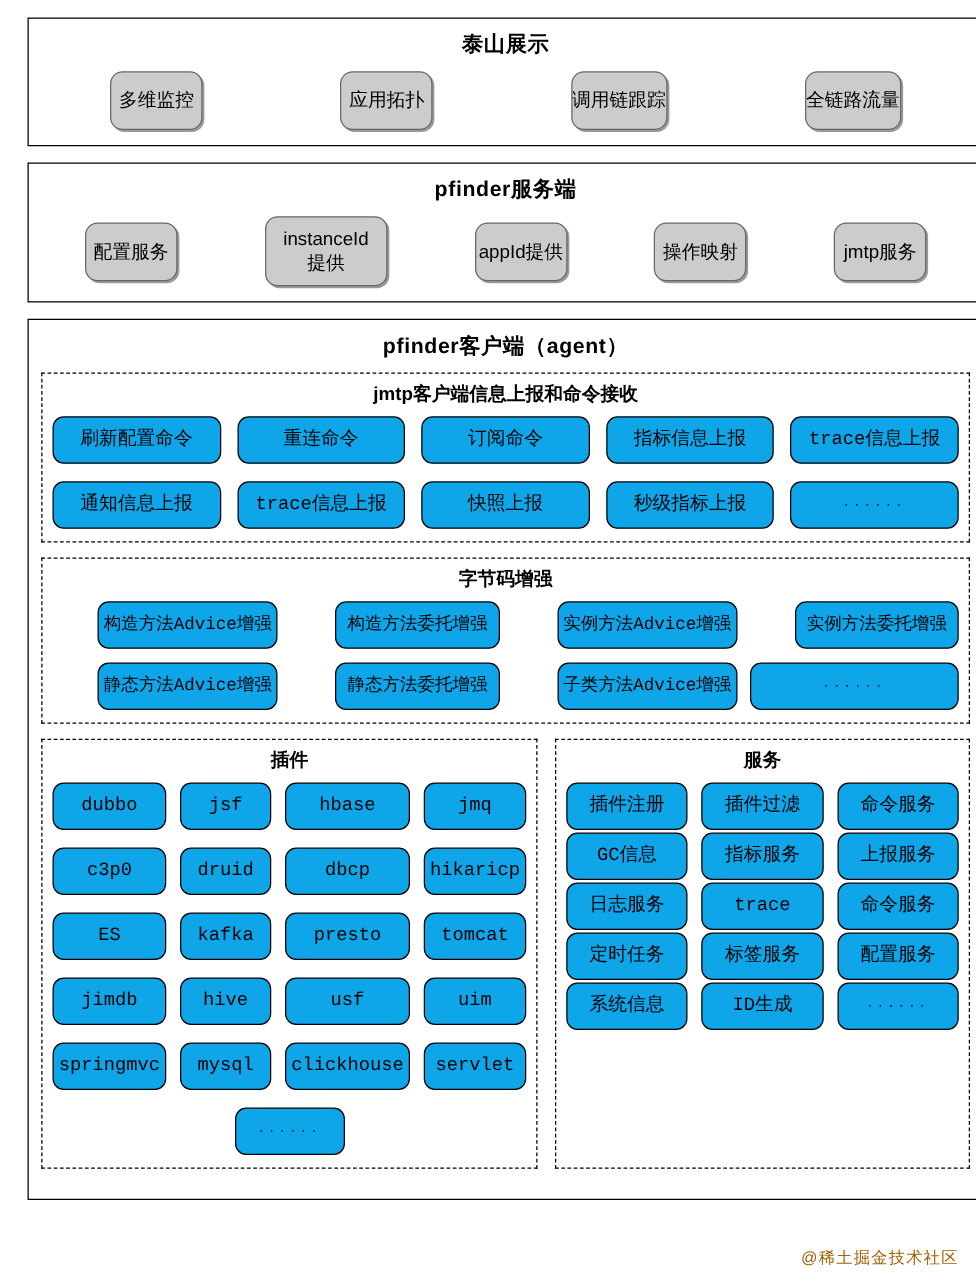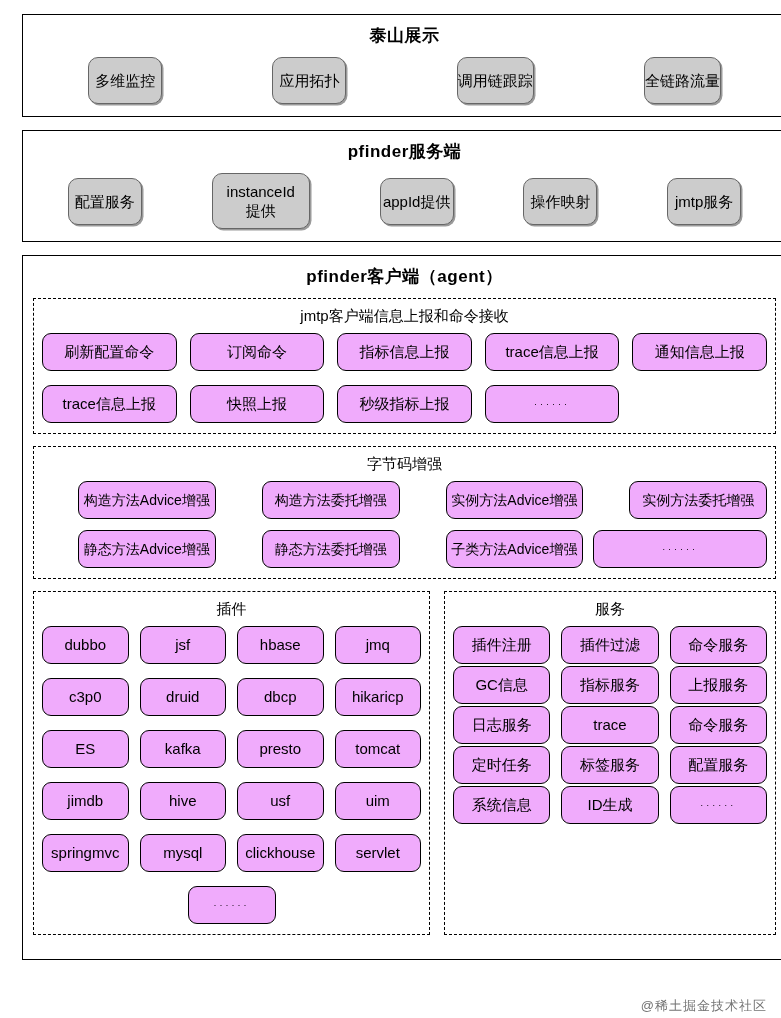--- a/index.html
+++ b/index.html
@@ -61,37 +61,39 @@
     border:1.4px dashed #000;
     box-sizing:border-box;
     padding:6px 8px 10px 8px;
     margin-bottom:12px;
   }
   .dashed-title{
     text-align:center;
     font-size:15px;
     line-height:22px;
     margin-bottom:6px;
+    font-weight:bold;
   }
 
   
   .box{
-    background:#f0abfc;
+    background:#0ea5e9;
     border:1.5px solid #000;
     border-radius:9px;
     font-size:15px;
     line-height:20px;
     text-align:center;
     display:flex;
     align-items:center;
     justify-content:center;
     box-sizing:border-box;
     height:38px;
     padding:0 4px;
     white-space:nowrap;
+    font-family:Liberation Mono, monospace;
   }
   .box.sm{font-size:14px;margin-left:36px;}
   .dots{
     letter-spacing:3px;
     font-size:9px;
     color:#000;
   }
 
   
   .grid5{
@@ -129,21 +131,21 @@
     justify-content:center;
     margin-top:14px;
   }
   .plugin-tail .box{width:88px;}
 
   
   .watermark{
     position:absolute;
     right:14px;bottom:3px;
     font-size:13px;
-    color:#737373;
+    color:#a16207;
     letter-spacing:1px;
   }
 </style>
 </head>
 <body>
 
 <div class="page">
 
   <div class="section">
     <div class="section-title">泰山展示</div>
@@ -167,20 +169,21 @@
     </div>
   </div>
 
   <div class="section">
     <div class="section-title">pfinder客户端（agent）</div>
 
     <div class="dashed">
       <div class="dashed-title">jmtp客户端信息上报和命令接收</div>
       <div class="grid5">
         <div class="box">刷新配置命令</div>
+        <div class="box">重连命令</div>
         <div class="box">订阅命令</div>
         <div class="box">指标信息上报</div>
         <div class="box">trace信息上报</div>
         <div class="box">通知信息上报</div>
         <div class="box">trace信息上报</div>
         <div class="box">快照上报</div>
         <div class="box">秒级指标上报</div>
         <div class="box dots">······</div>
       </div>
     </div>

